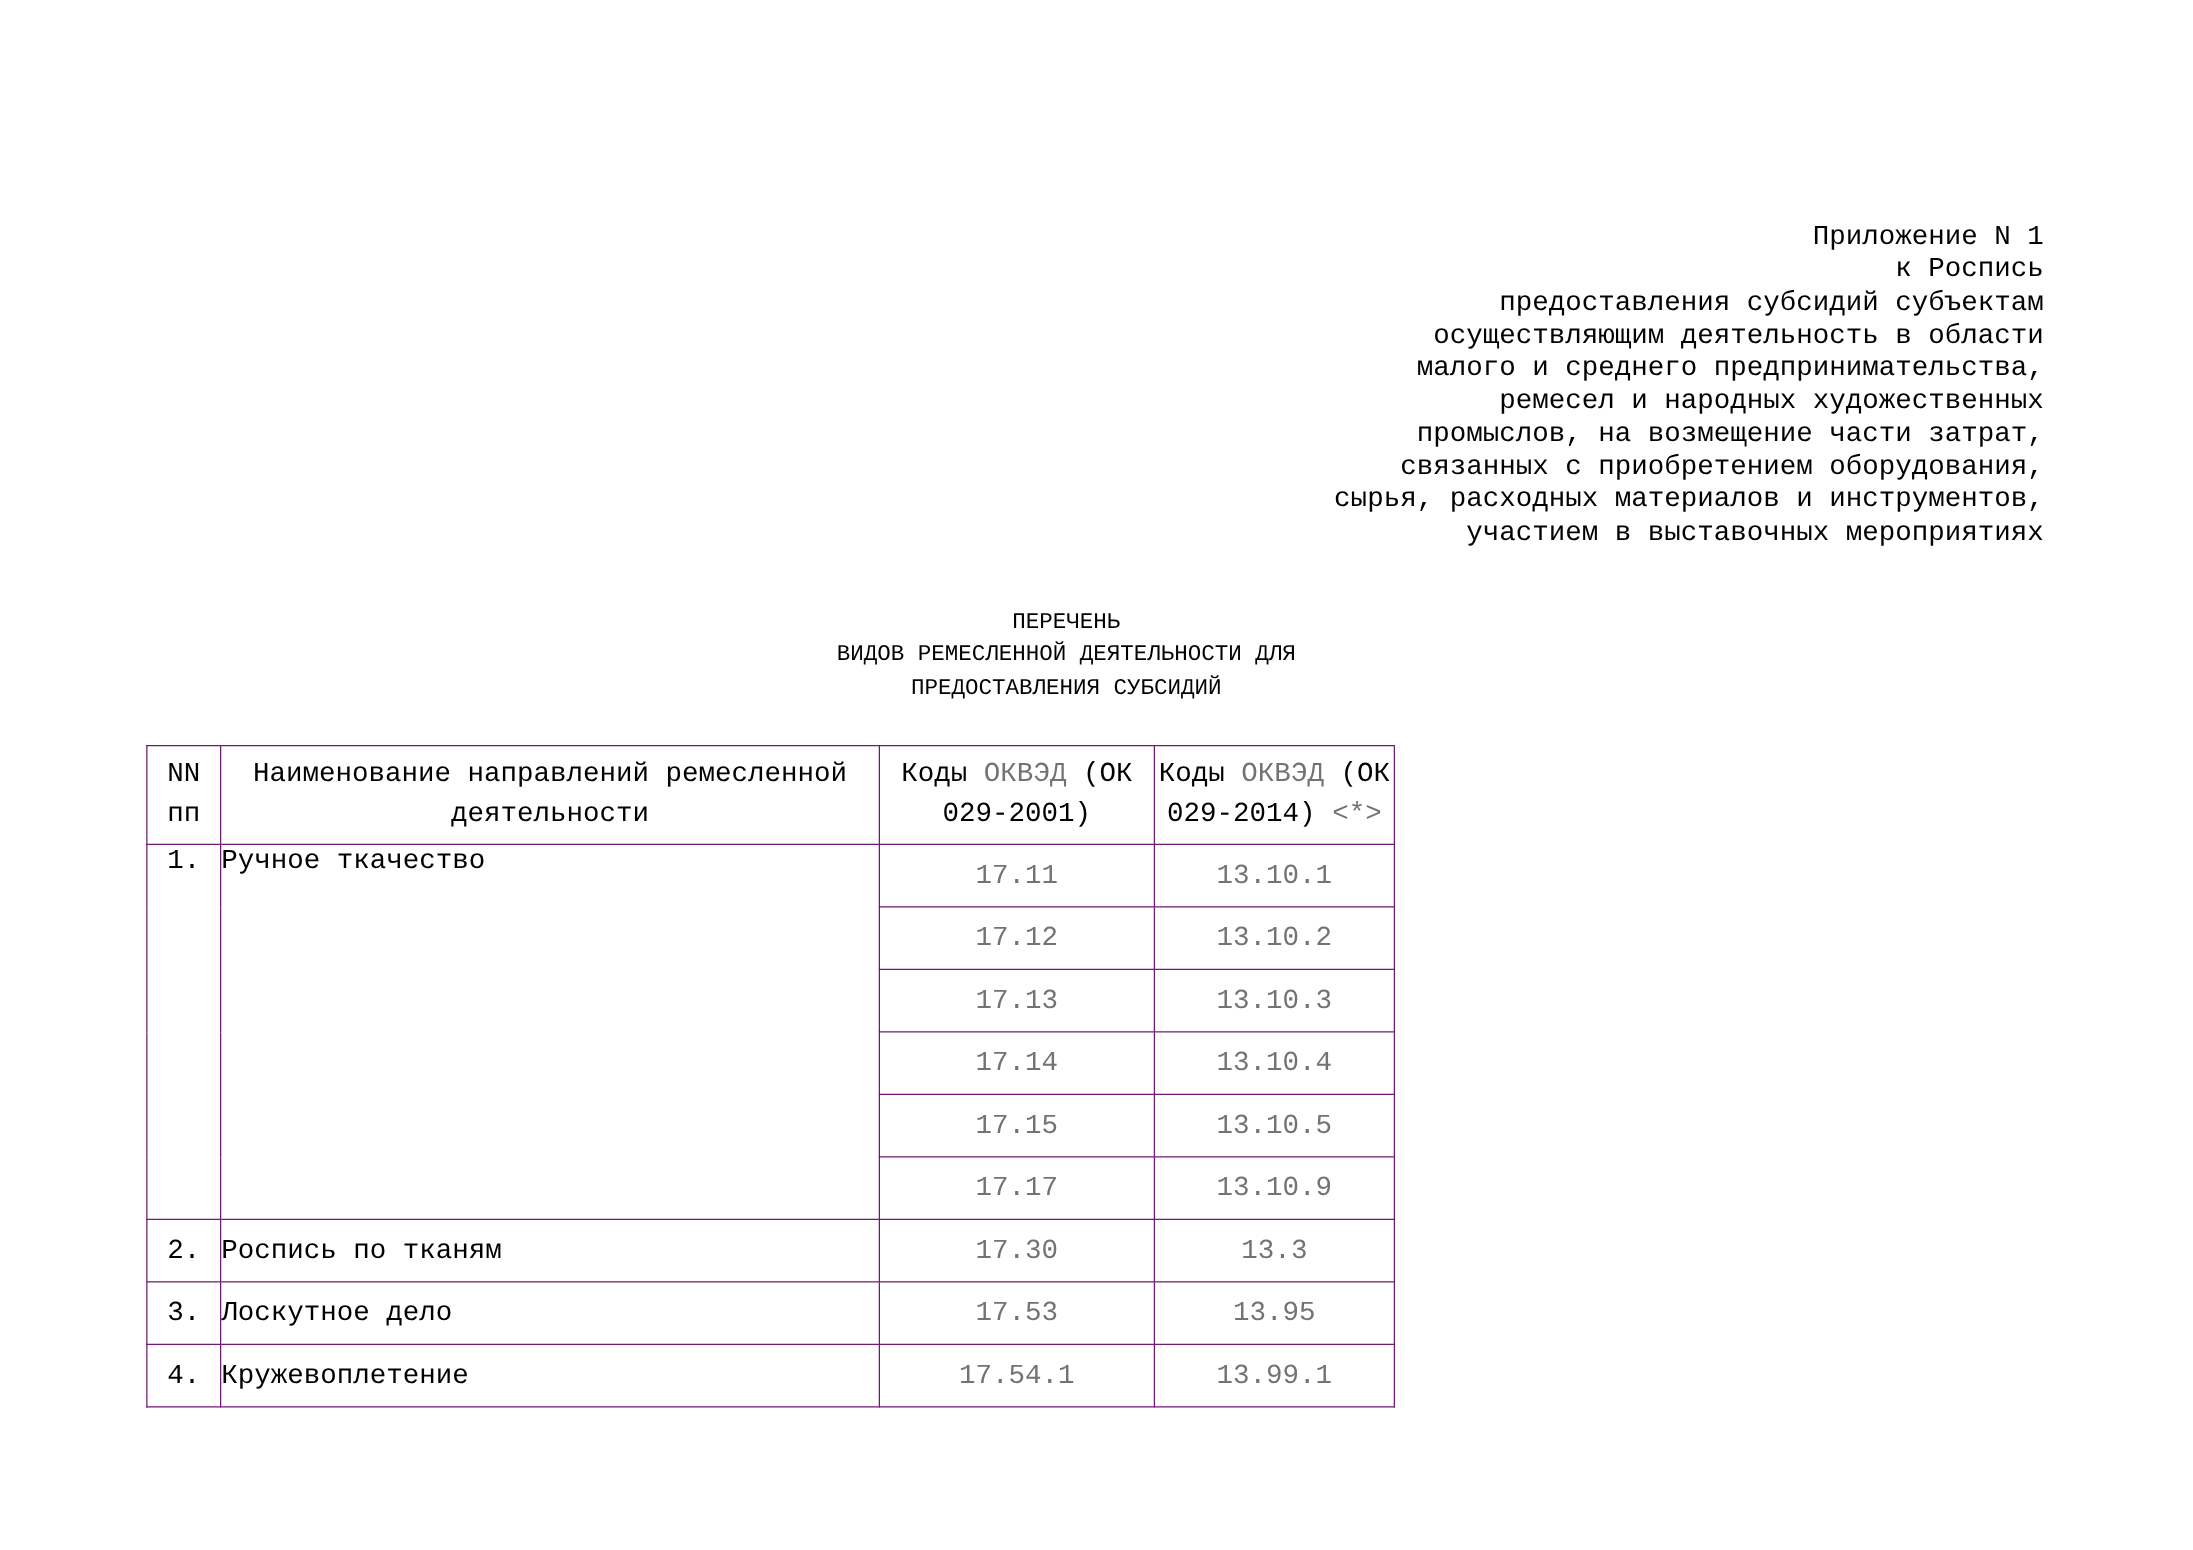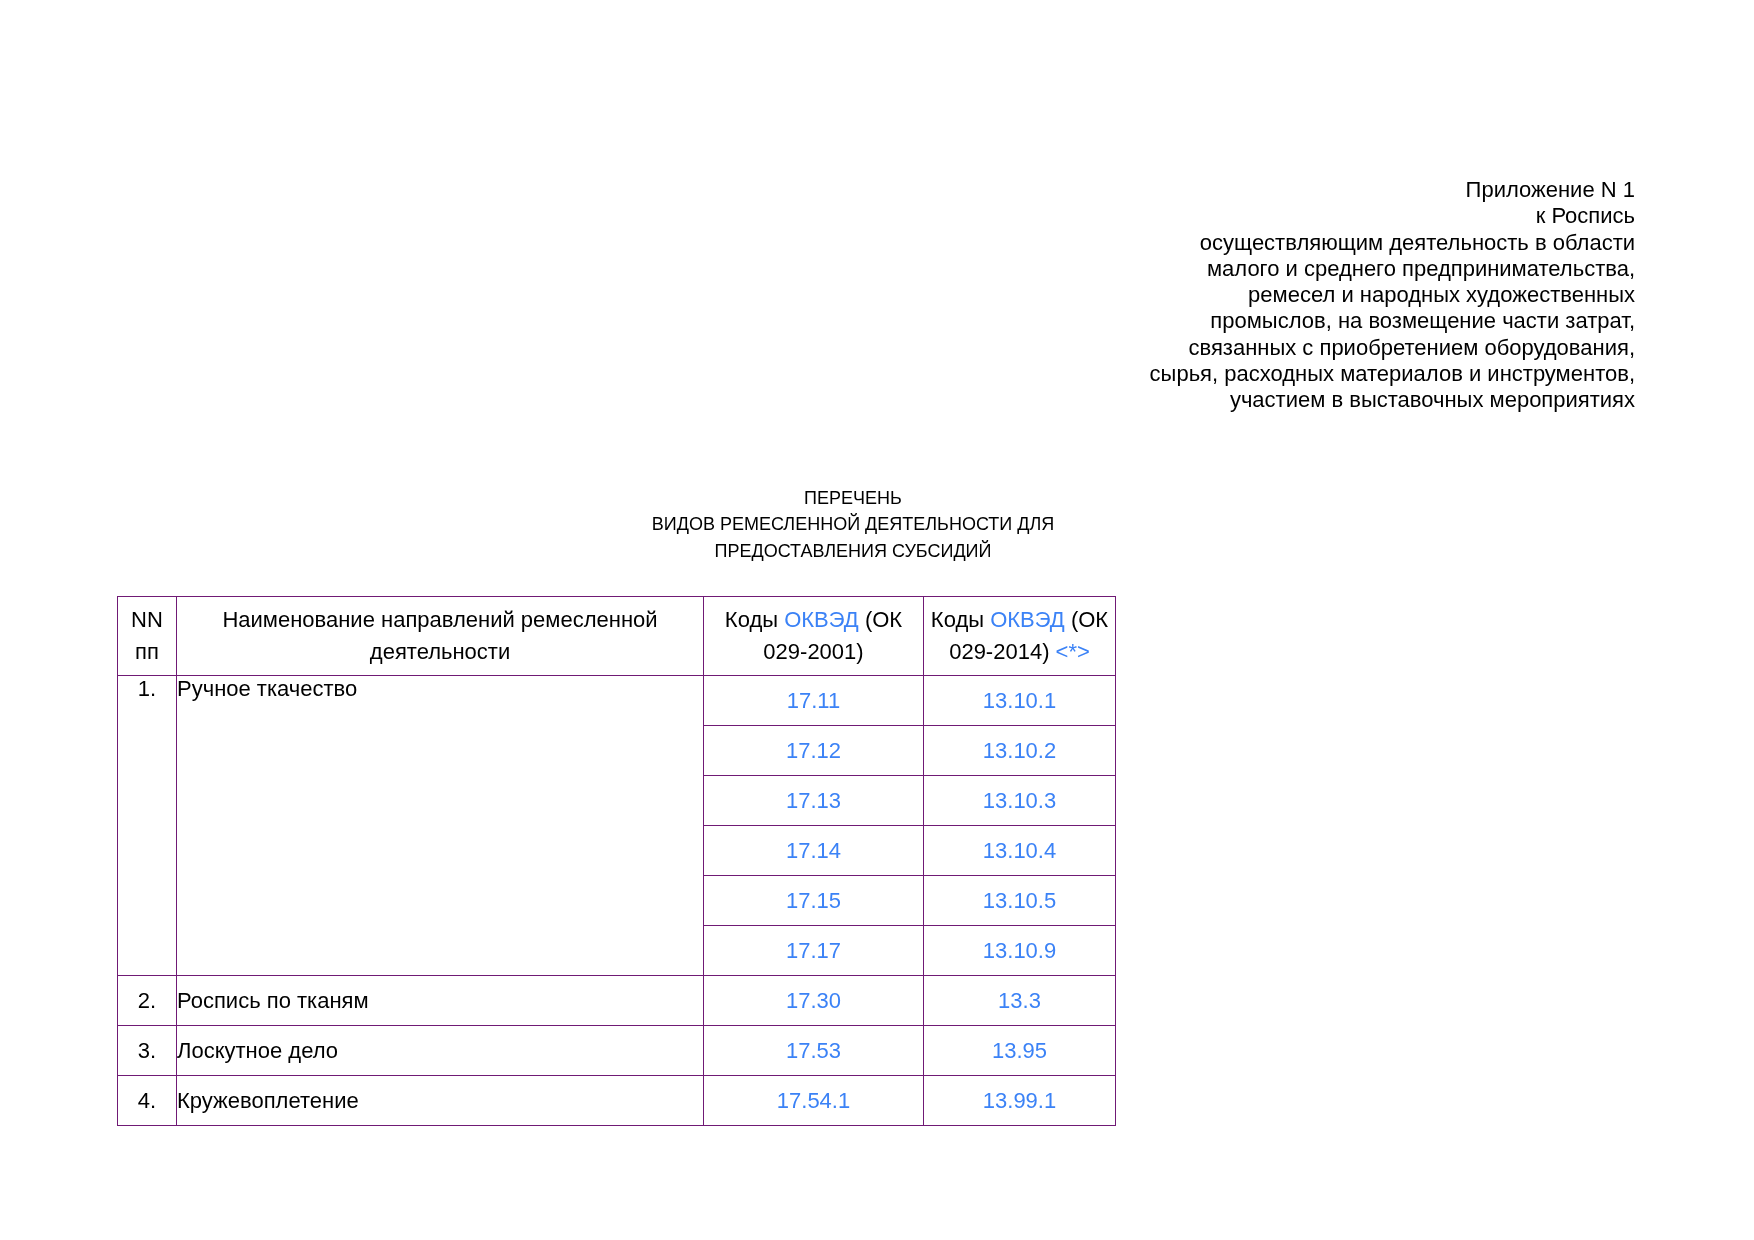--- a/index.html
+++ b/index.html
@@ -6,21 +6,21 @@
     margin: 0;
     padding: 0;
     background: #ffffff;
   }
   .page {
     position: relative;
     width: 1754px;
     height: 1240px;
     background: #ffffff;
     overflow: hidden;
-    font-family: Liberation Sans, sans-serif;
+    font-family: Liberation Mono, monospace;
     color: #000000;
   }
   
   .annotation {
     position: absolute;
     top: 177px;
     right: 119px;
     text-align: right;
     font-size: 22px;
     line-height: 26.3px;
@@ -75,33 +75,34 @@
   }
   td.vtop {
     vertical-align: top;
     padding-top: 13px;
   }
   td.code {
     text-align: center;
     vertical-align: middle;
   }
   .link {
-    color: #3b82f6;
+    color: #737373;
     text-decoration: none;
     cursor: pointer;
   }
 </style>
 </head>
 <body>
 
 <div class="page">
 
   <div class="annotation">
     <div>Приложение N 1</div>
     <div>к Роспись</div>
+    <div>предоставления субсидий субъектам</div>
     <div>осуществляющим деятельность в области</div>
     <div>малого и среднего предпринимательства,</div>
     <div>ремесел и народных художественных</div>
     <div>промыслов, на возмещение части затрат,</div>
     <div>связанных с приобретением оборудования,</div>
     <div>сырья, расходных материалов и инструментов,</div>
     <div>участием в выставочных мероприятиях</div>
   </div>
 
   <div class="doc-title">

